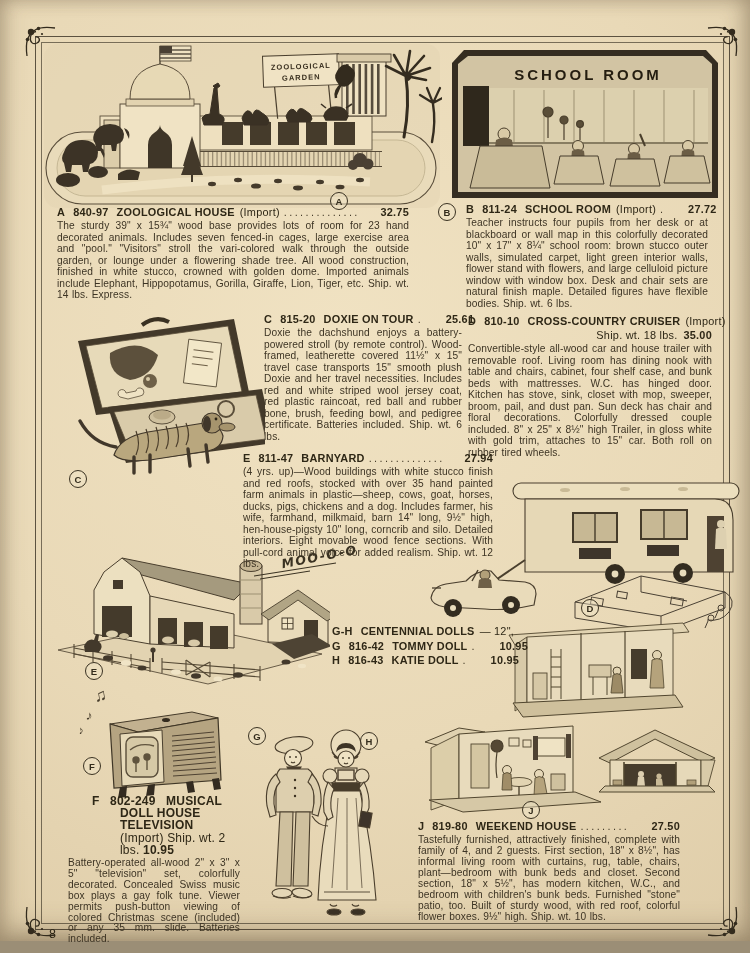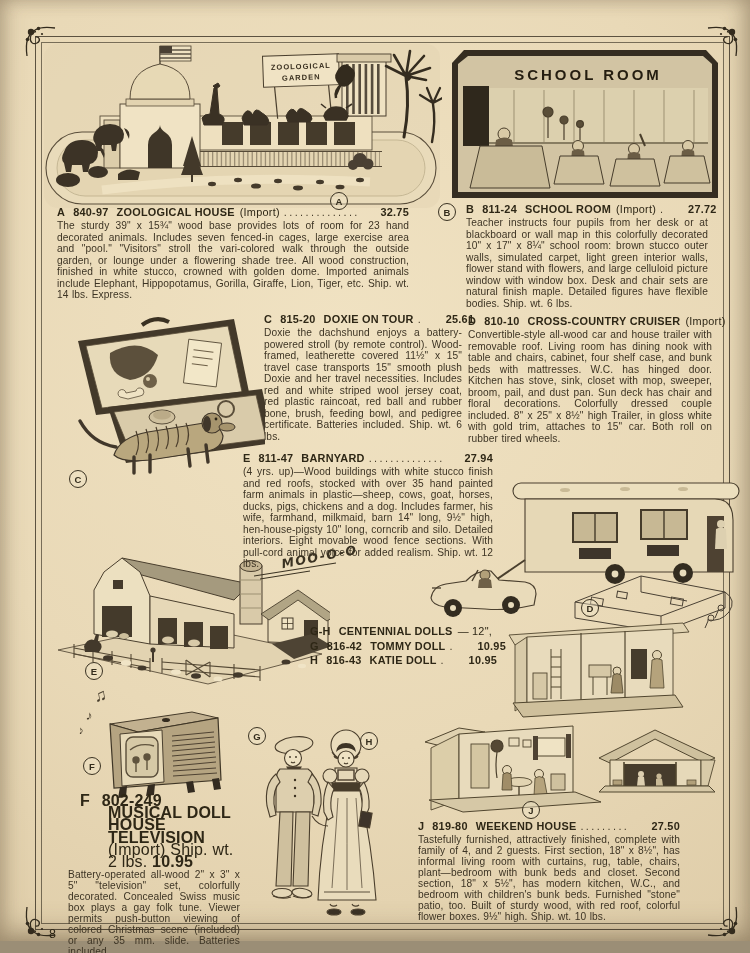--- a/index.html
+++ b/index.html
@@ -14,22 +14,22 @@
   .corner{position:absolute;width:34px;height:34px}
   .block{position:absolute;color:#3c3322}
   .hdr{display:flex;align-items:baseline;font-weight:bold;font-size:10.9px;letter-spacing:.25px;
        color:#2e2716;white-space:nowrap;margin-bottom:2px}
   .hl{margin-right:8px}.hc{margin-right:8px}
   .tag{font-weight:normal;margin-left:5px}
   .leader{flex:1 1 auto;overflow:hidden;font-weight:normal;letter-spacing:2.4px;margin:0 4px;min-width:6px;color:#463c2a}
   .price{font-weight:bold;margin-left:18px}
   .body-text{margin:1px 0 0;font-size:10.2px;line-height:11.55px;text-align:justify;
        letter-spacing:.1px;word-spacing:.5px;color:#3d3424}
-  .fhdr{font-weight:bold;font-size:16px;line-height:12.2px;color:#2e2716;
-       margin:0 0 2px 12px;padding-left:28px;text-indent:-28px;letter-spacing:.2px}
+  .fhdr{font-weight:bold;font-size:12px;line-height:12.2px;color:#2e2716;
+       margin:0 0 2px 24px;padding-left:28px;text-indent:-28px;letter-spacing:.2px}
   .fhdr .n{font-weight:normal}
   .fhdr .sp{margin-right:7px}
   .hdr-right{justify-content:flex-end}
   .badge{position:absolute;width:16px;height:16px;border:1.5px solid #3a3222;border-radius:50%;
        background:rgba(240,228,200,.45);font-size:9.5px;font-weight:bold;color:#332c1c;
        display:flex;align-items:center;justify-content:center;z-index:6}
   .art{position:absolute}
   .moo{position:absolute;left:281px;top:549px;font-family:"DejaVu Sans",sans-serif;font-style:italic;
        font-weight:bold;font-size:12.5px;letter-spacing:1.6px;color:#3a3222;transform:rotate(-11deg);z-index:4}
   .moo-lines{position:absolute;left:252px;top:560px;z-index:3}
@@ -588,35 +588,39 @@
   <p class="body-text">Doxie the dachshund enjoys a battery-powered stroll (by remote control). Wood-framed, leatherette covered 11½" x 15" travel case transports 15" smooth plush Doxie and her travel necessities. Includes red and white striped wool jersey coat, red plastic raincoat, red ball and rubber bone, brush, feeding bowl, and pedigree certificate. Batteries included. Ship. wt. 6 lbs.</p>
 </section>
 
 <section class="block" style="left:468px;top:315px;width:244px">
   <div class="hdr">
     <span class="hl">D</span>
     <span class="hc">810-10</span>
     <span class="ht">CROSS-COUNTRY CRUISER</span>
     <span class="tag">(Import)</span>
   </div>
+  <div class="hdr hdr-right">
+    <span class="tag">Ship. wt. 18 lbs.</span>
+    <span class="price" style="margin-left:6px">35.00</span>
+  </div>
   <p class="body-text">Convertible-style all-wood car and house trailer with removable roof. Living room has dining nook with table and chairs, cabinet, four shelf case, and bunk beds with mattresses. W.C. has hinged door. Kitchen has stove, sink, closet with mop, sweeper, broom, pail, and dust pan. Sun deck has chair and floral decorations. Colorfully dressed couple included. 8" x 25" x 8½" high Trailer, in gloss white with gold trim, attaches to 15" car. Both roll on rubber tired wheels.</p>
 </section>
 
 <section class="block" style="left:243px;top:452px;width:250px">
   <div class="hdr">
     <span class="hl">E</span>
     <span class="hc">811-47</span>
     <span class="ht">BARNYARD</span>
     <span class="leader">........................................</span>
     <span class="price">27.94</span>
   </div>
   <p class="body-text">(4 yrs. up)—Wood buildings with white stucco finish and red roofs, stocked with over 35 hand painted farm animals in plastic—sheep, cows, goat, horses, ducks, pigs, chickens and a dog. Includes farmer, his wife, farmhand, milkmaid, barn 14" long, 9½" high, hen-house-pigsty 10" long, corncrib and silo. Detailed interiors. Eight movable wood fence sections. With pull-cord animal voice for added realism. Ship. wt. 12 lbs.</p>
 </section>
 
-<section class="block" style="left:310px;top:625px;width:180px">
+<section class="block" style="left:332px;top:625px;width:180px">
   <div class="hdr">
     <span class="hl">G-H</span>
     <span class="ht">CENTENNIAL DOLLS</span>
     <span class="tag">— 12",</span>
   </div>
   <div class="hdr" style="margin-top:3px">
     <span class="hl">G</span>
     <span class="hc">816-42</span>
     <span class="ht">TOMMY DOLL</span>
     <span class="leader">.......</span>

